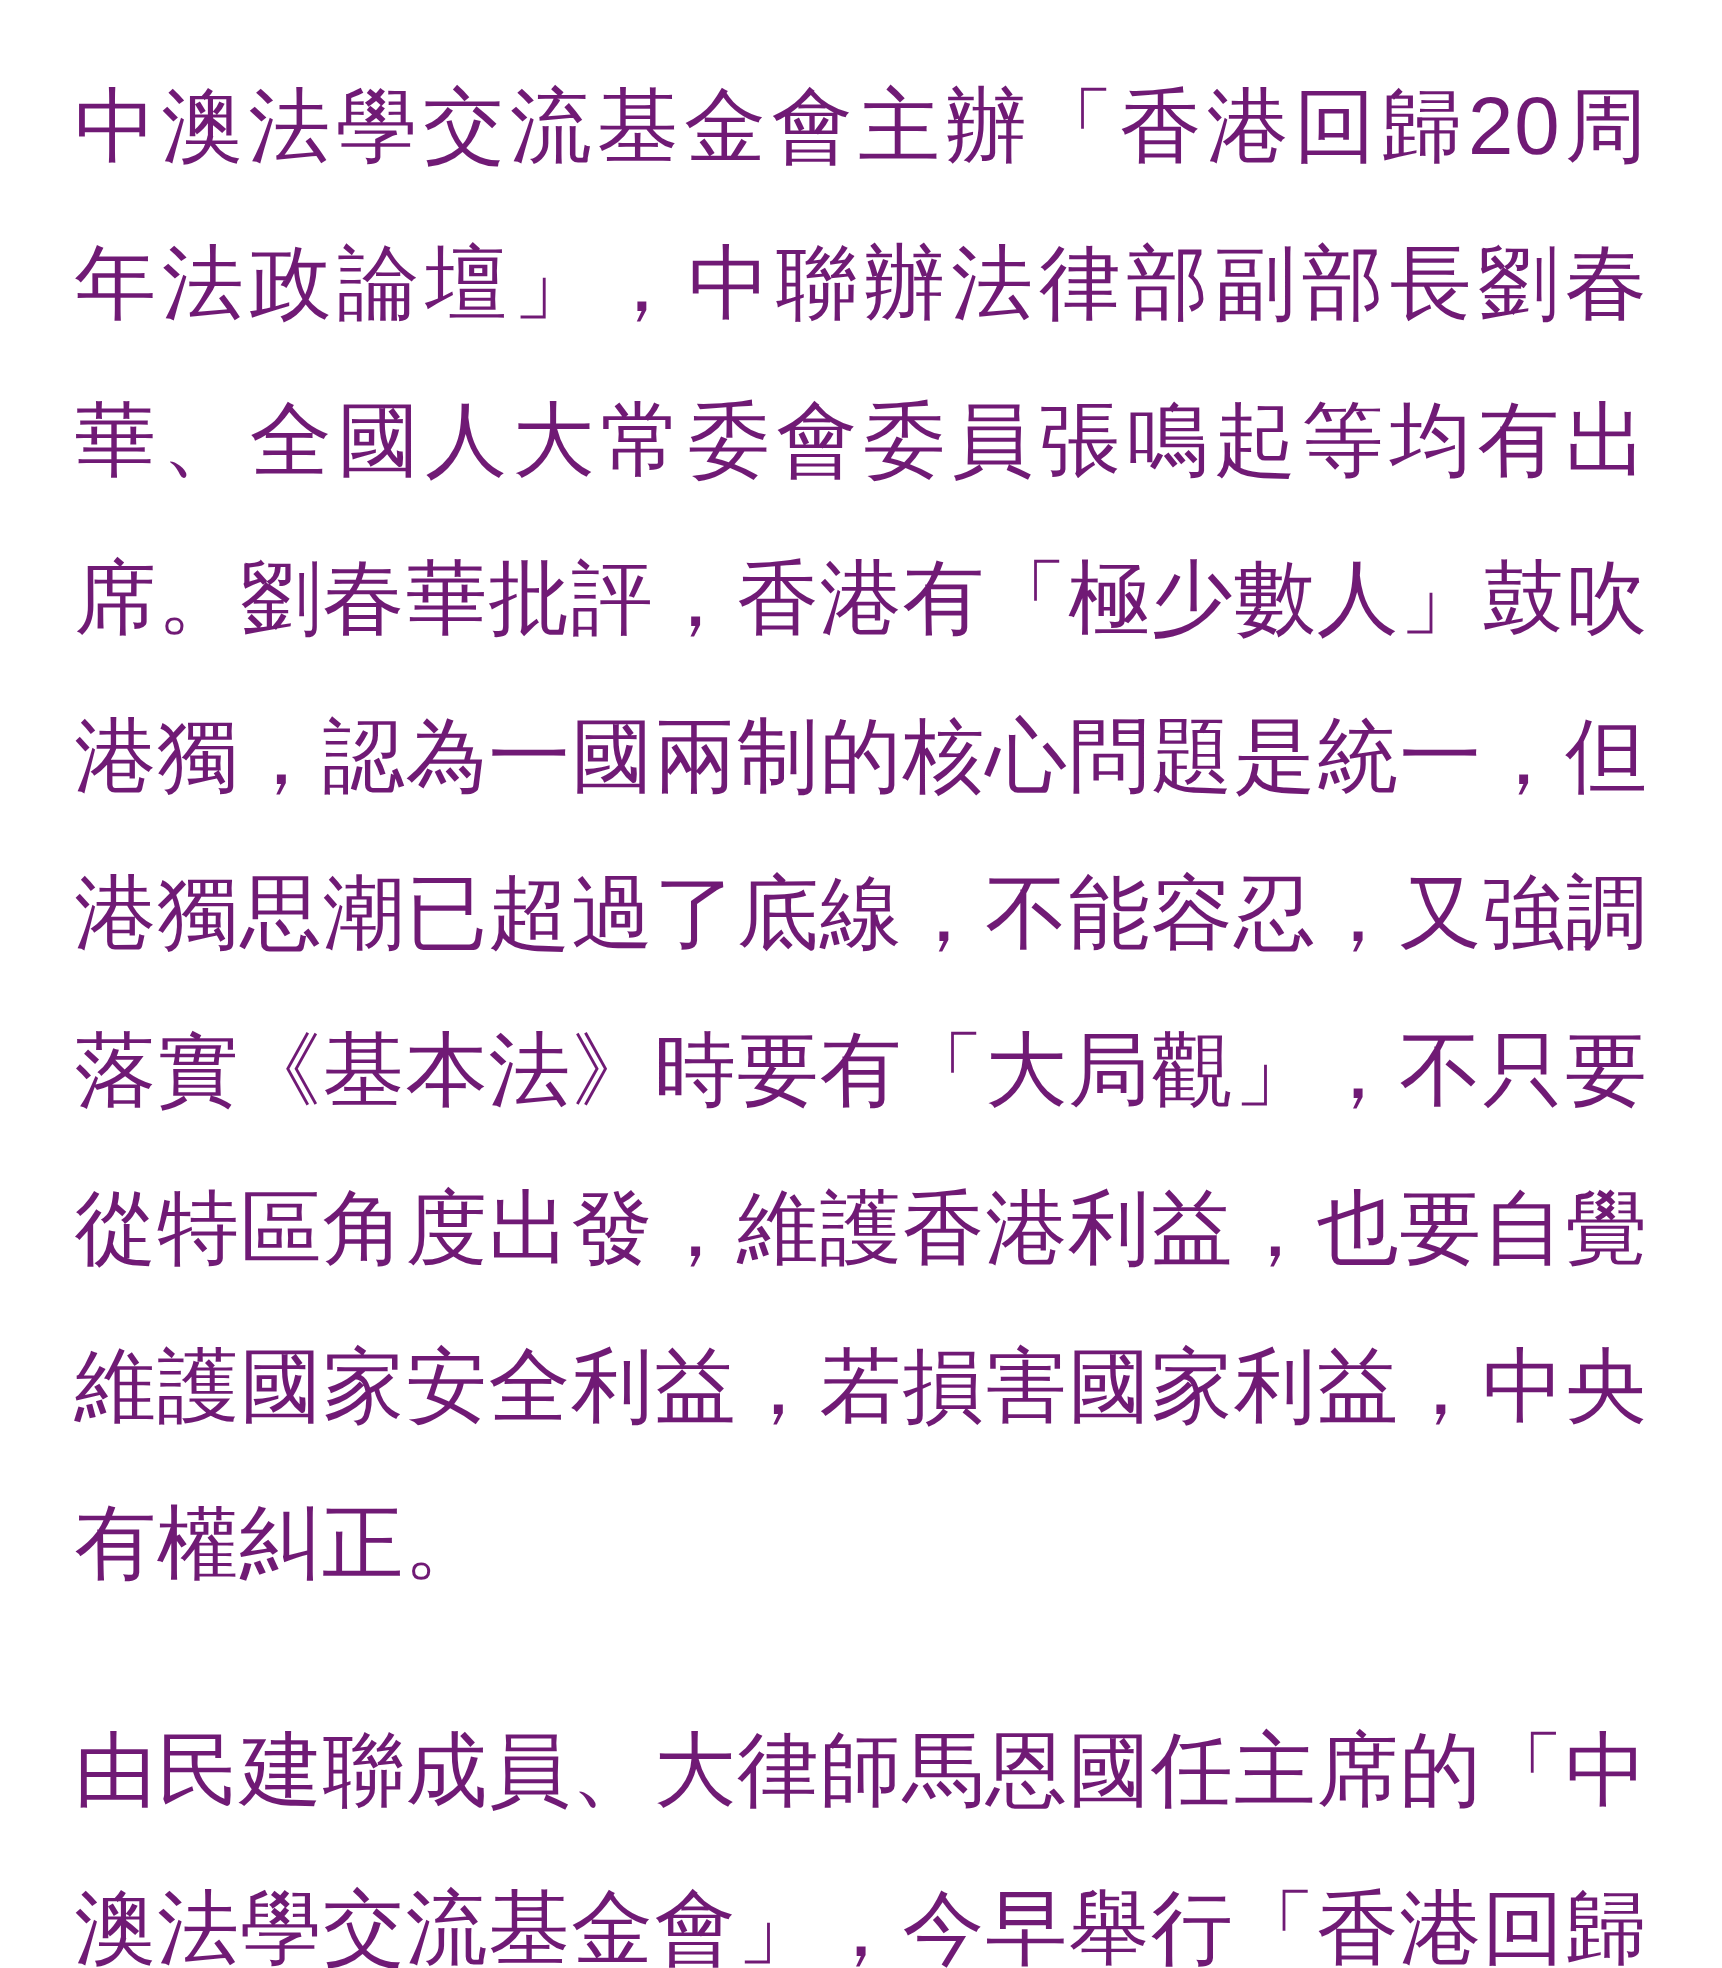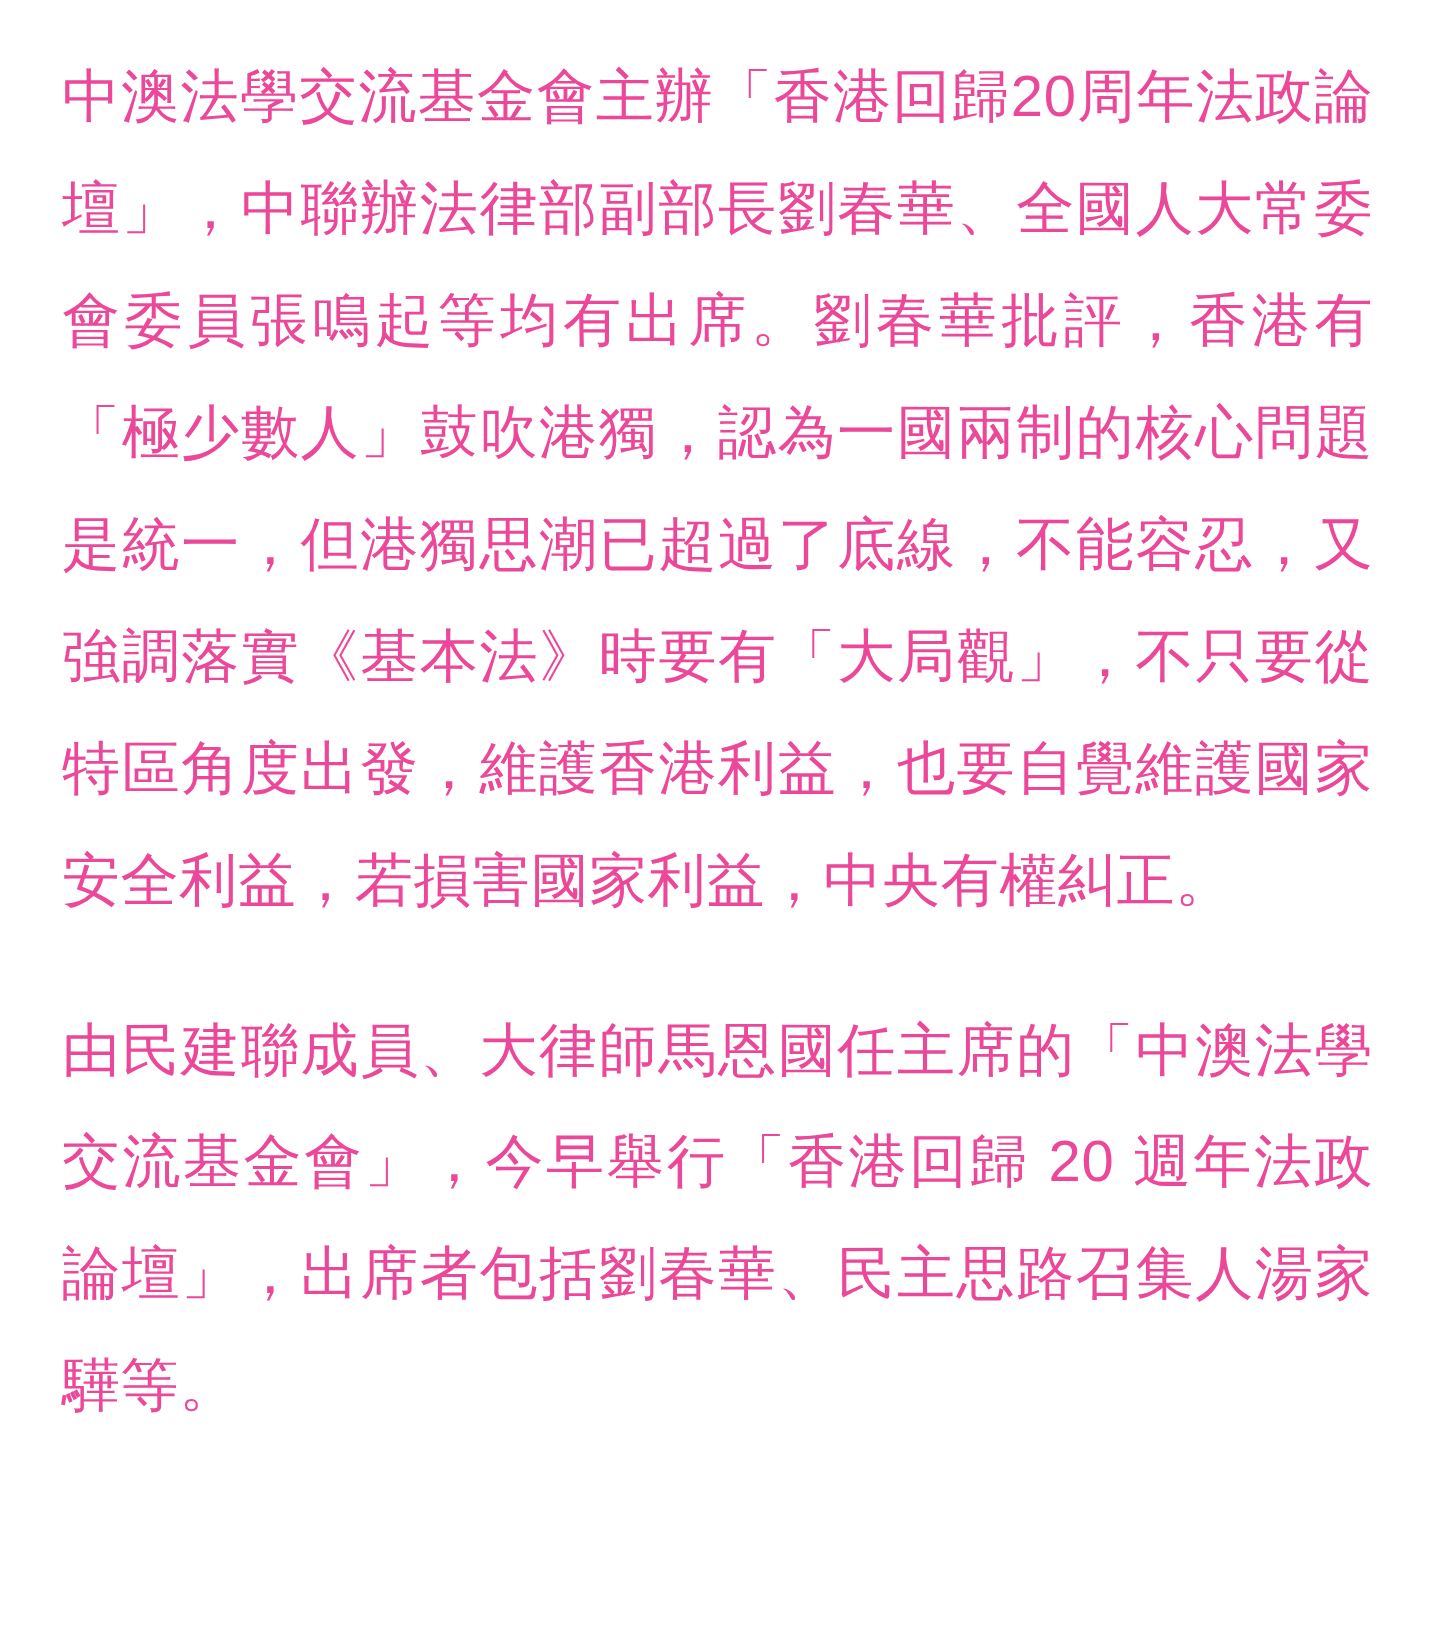--- a/index.html
+++ b/index.html
@@ -15,26 +15,26 @@
     color: #2e2e2e;
     -webkit-font-smoothing: antialiased;
   }
   .article {
     box-sizing: border-box;
     width: 1435px;
     padding: 40px 62px 40px 62px;
   }
   .para {
     margin: 0 0 58px 0;
-    font-size: 58px;
+    font-size: 68px;
     line-height: 1.93;
     letter-spacing: 0.01em;
     text-align: justify;
     text-justify: inter-ideograph;
-    color: #ec4899;
+    color: #701a75;
     font-weight: 400;
   }
   .para:last-child {
     margin-bottom: 0;
   }
 </style>
 </head>
 <body>
 
 <div class="article">

